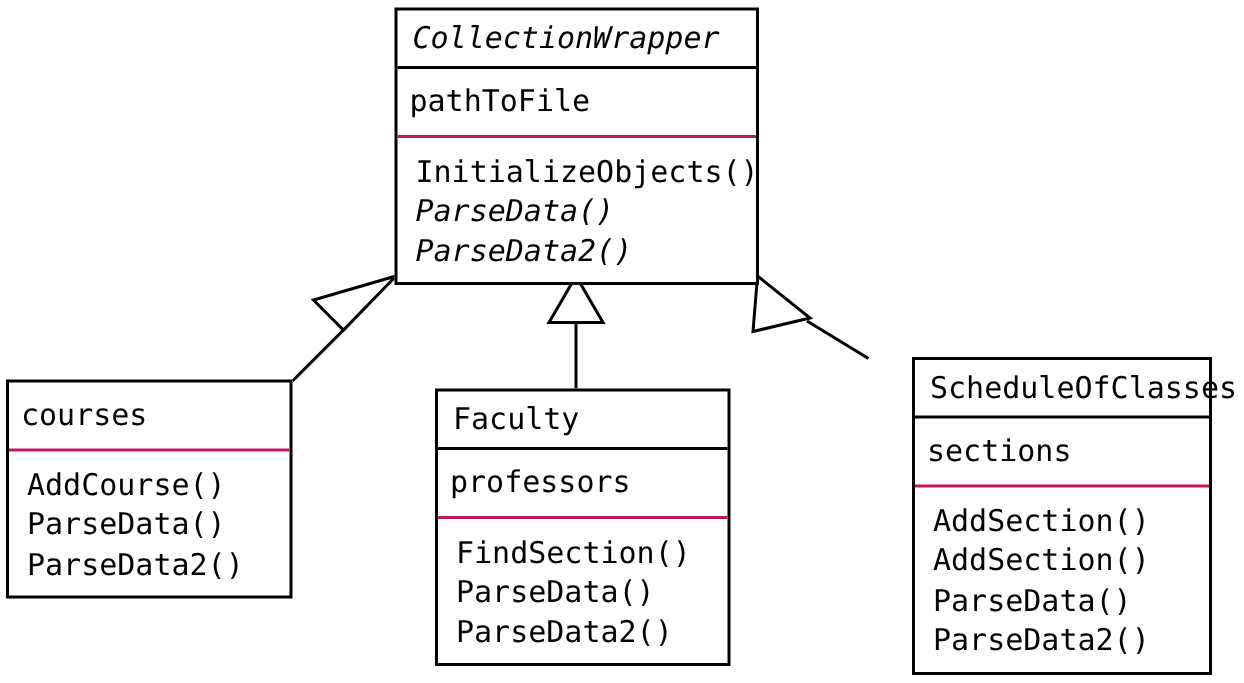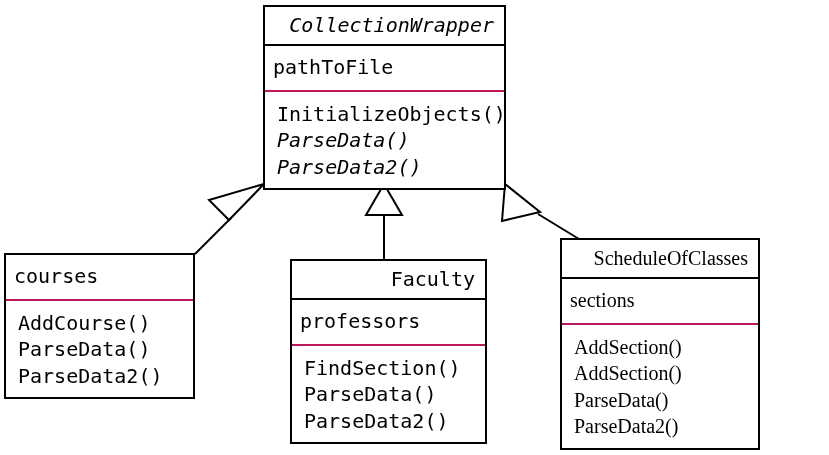--- a/index.html
+++ b/index.html
@@ -21,21 +21,21 @@
   }
   .uml-class {
     position: absolute;
     box-sizing: border-box;
     border: 2px solid #000000;
     background: #ffffff;
     z-index: 2;
   }
   .class-title {
     box-sizing: border-box;
-    text-align: right;
+    text-align: left;
     font-size: 20px;
     line-height: 1;
     padding: 8px 10px 9px 10px;
     white-space: nowrap;
     border-bottom: 2px solid #000000;
   }
   .class-title.abstract {
     font-style: italic;
   }
   .class-attributes {
@@ -126,21 +126,21 @@
     <div class="class-attributes">
       <div class="member">professors</div>
     </div>
     <div class="class-methods">
       <div class="member">FindSection()</div>
       <div class="member">ParseData()</div>
       <div class="member">ParseData2()</div>
     </div>
   </div>
 
-  <div class="uml-class" style="left:560px; top:238px; width:200px;font-family:Liberation Serif, serif;">
+  <div class="uml-class" style="left:608px; top:238px; width:200px;">
     <div class="class-title">ScheduleOfClasses</div>
     <div class="class-attributes">
       <div class="member">sections</div>
     </div>
     <div class="class-methods">
       <div class="member">AddSection()</div>
       <div class="member">AddSection()</div>
       <div class="member">ParseData()</div>
       <div class="member">ParseData2()</div>
     </div>

